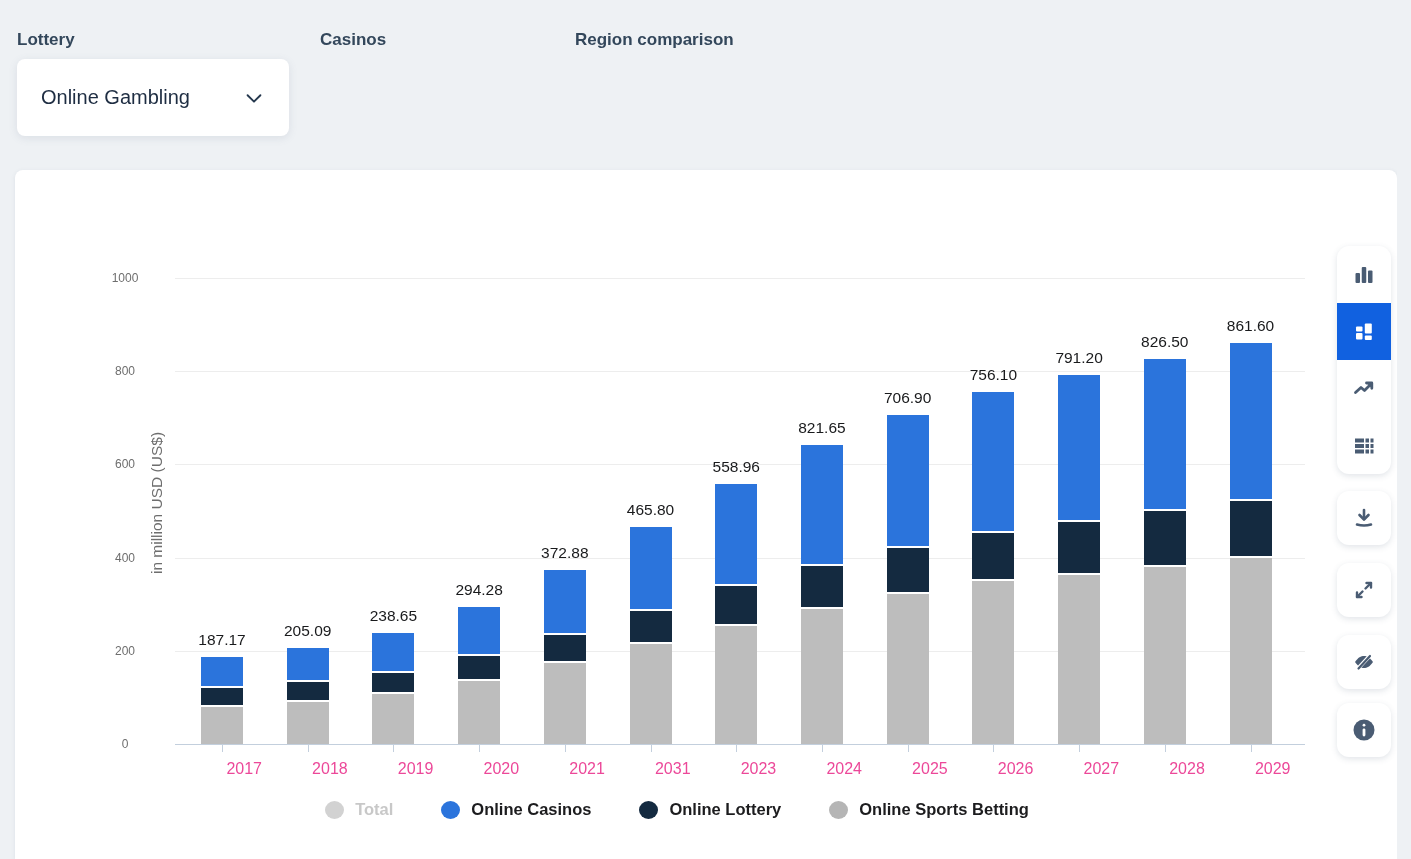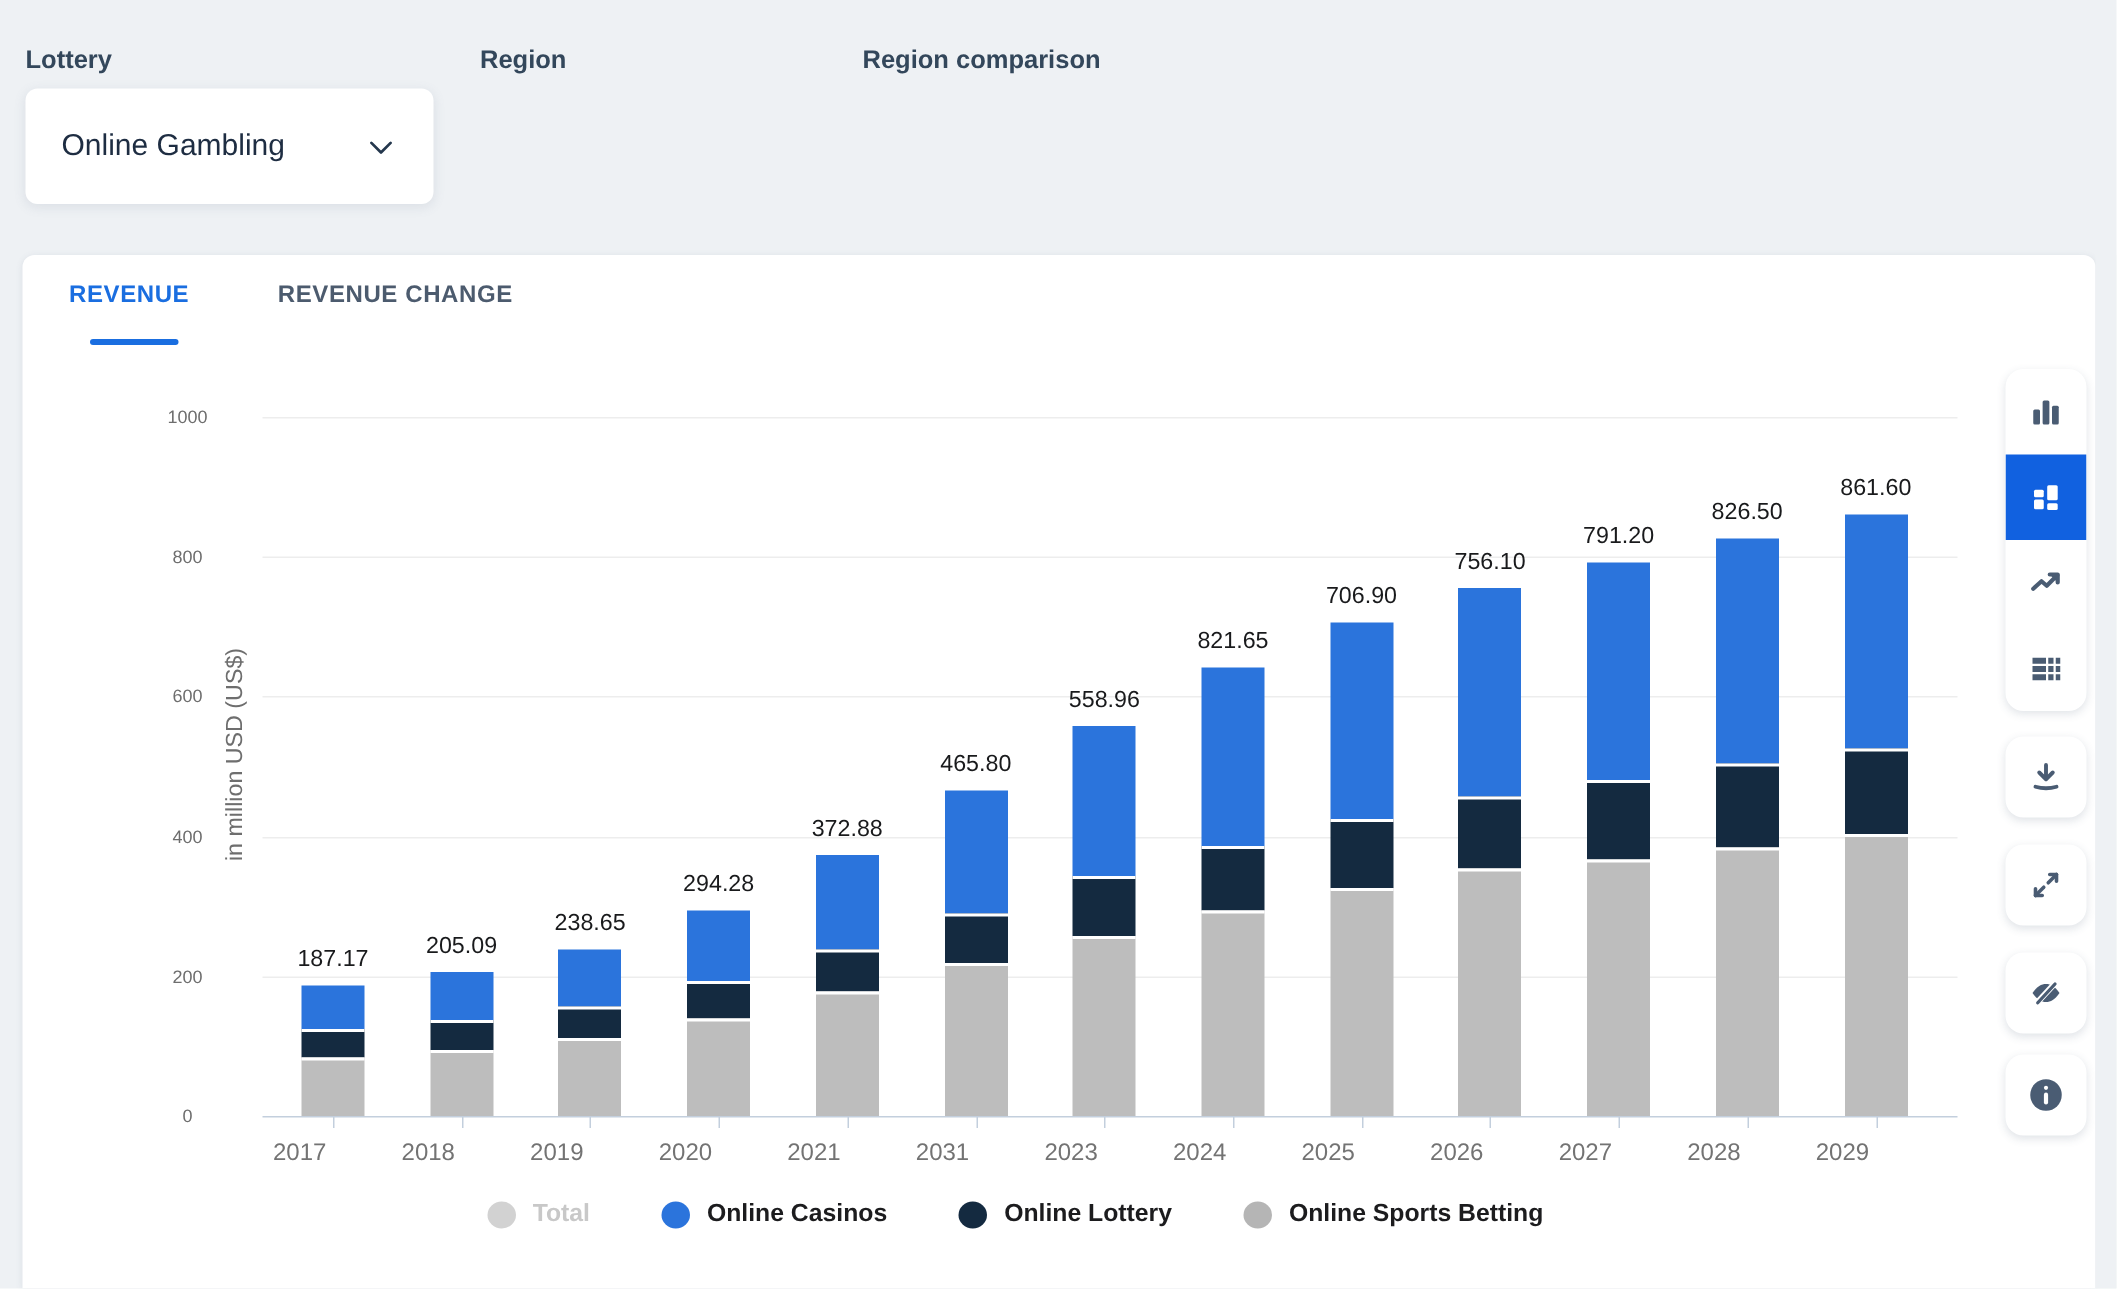--- a/index.html
+++ b/index.html
@@ -59,21 +59,21 @@
     top:188px;
   }
   .bar-col { position:absolute; bottom:0; display:flex; flex-direction:column; cursor:pointer; }
   .seg { width:100%; }
   .seg + .seg { border-top:2px solid #fff; }
   .bar-total {
     position:absolute; width:100px; text-align:center; font-size:15.5px; font-weight:500; color:#191a1c;
   }
   .xtick { position:absolute; top:466px; width:1px; height:8px; background:#c3cfdd; }
   .xlabel {
-    position:absolute; top:482px; width:80px; text-align:left; font-size:16px; color:#737373;
+    position:absolute; top:482px; width:80px; text-align:right; font-size:16px; color:#ec4899;
   }
   
   .legend {
     position:absolute; left:20px; top:630px; width:1330px;
     display:flex; justify-content:center; gap:48px; padding-right:46px;
   }
   .legend-item { display:flex; align-items:center; gap:11px; cursor:pointer; }
   .legend-dot { width:19px; height:18px; border-radius:50%; }
   .legend-label { font-size:16.5px; font-weight:700; color:#1c1c1e; }
   .legend-item.disabled .legend-label { color:#c8c8c8; }
@@ -101,37 +101,28 @@
   <div class="filter-group market">
     <div class="filter-label">Lottery</div>
     <div class="filter-box market-box">
       <span class="filter-value">Online Gambling</span>
       <svg class="chevron" viewBox="0 0 24 24">
           <polyline points="5,9 12,16 19,9"></polyline>
         </svg>
     </div>
   </div>
   <div class="filter-group region">
-    <div class="filter-label">Region</div>
+    <div class="filter-label">Casinos</div>
   </div>
   <div class="filter-group region-comparison">
     <div class="filter-label">Region comparison</div>
   </div>
 </div>
 
 <div class="main-card">
-  <div class="tabs">
-    <div class="tab active">
-      <span>REVENUE</span>
-      <div class="tab-underline"></div>
-    </div>
-    <div class="tab inactive">
-      <span>REVENUE CHANGE</span>
-    </div>
-  </div>
 
   <div class="plot" id="plot">
     <div class="y-axis-title">in million USD (US$)</div>
   <div class="gridline zero" style="top: 466px;"></div>
       <div class="ytick-label" style="top: 466px;">0</div>
       <div class="gridline" style="top: 372.8px;"></div>
       <div class="ytick-label" style="top: 372.8px;">200</div>
       <div class="gridline" style="top: 279.6px;"></div>
       <div class="ytick-label" style="top: 279.6px;">400</div>
       <div class="gridline" style="top: 186.4px;"></div>

